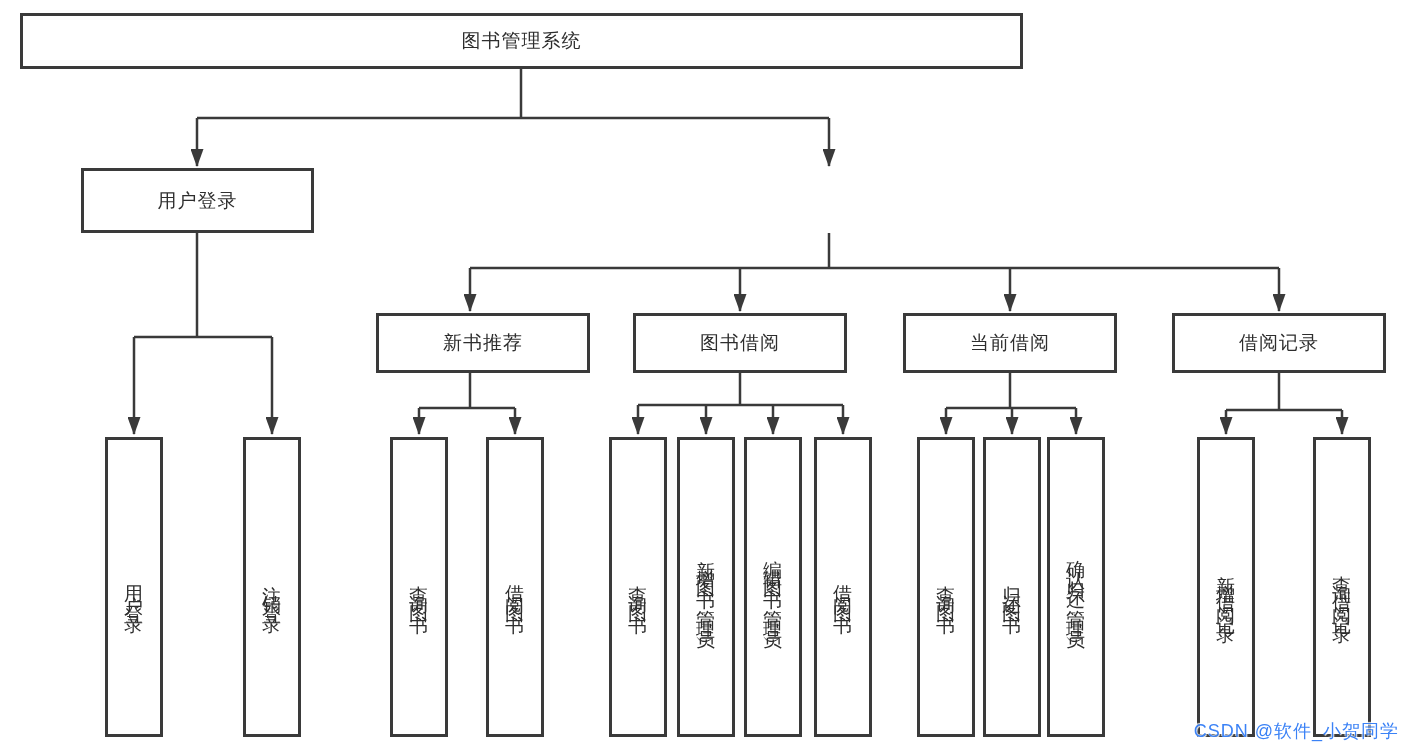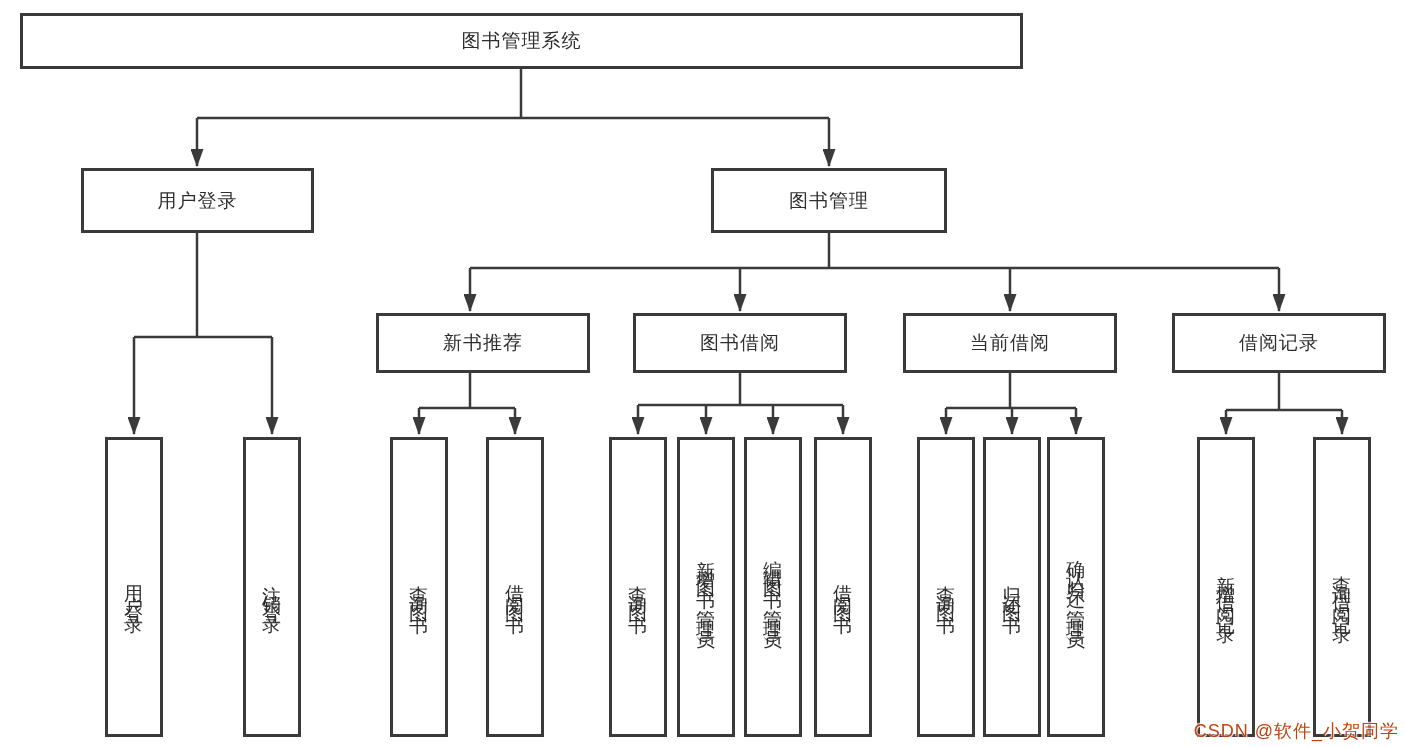--- a/index.html
+++ b/index.html
@@ -40,21 +40,21 @@
     letter-spacing: 10px;
     line-height: 1;
     padding-top: 6px;
   }
   .watermark {
     position: absolute;
     right: 6px;
     bottom: 4px;
     font-size: 18px;
     letter-spacing: 1px;
-    color: #c2410c;
+    color: #3b82f6;
     text-shadow: 1px 1px 1px rgba(255,255,255,0.95), -1px -1px 1px rgba(255,255,255,0.95);
     z-index: 5;
     white-space: nowrap;
   }
 </style>
 </head>
 <body>
 
 <div class="canvas">
 
@@ -111,21 +111,20 @@
         <path d="M1226,410 H1342"></path>
         <path d="M1226,410 V434" marker-end="url(#arrow)"></path>
         <path d="M1342,410 V434" marker-end="url(#arrow)"></path>
       </g>
     </g>
   </svg>
 
   <div class="node h" style="left:20px; top:13px; width:1003px; height:56px;">图书管理系统</div>
 
   <div class="node h" style="left:81px; top:168px; width:233px; height:65px;">用户登录</div>
-  <div class="node h" style="left:711px; top:168px; width:236px; height:65px;">图书管理</div>
 
   <div class="node h" style="left:363px; top:313px; width:214px; height:60px;margin-left:13px;">新书推荐</div>
   <div class="node h" style="left:633px; top:313px; width:214px; height:60px;text-align:right;">图书借阅</div>
   <div class="node h" style="left:1172px; top:313px; width:214px; height:60px;">借阅记录</div>
   <div class="node h" style="left:903px; top:313px; width:214px; height:60px;">当前借阅</div>
 
   <div class="node v" style="left:105px; top:437px; width:58px; height:300px;">用户登录</div>
   <div class="node v" style="left:243px; top:437px; width:58px; height:300px;">注销登录</div>
 
   <div class="node v" style="left:390px; top:437px; width:58px; height:300px;">查询图书</div>

